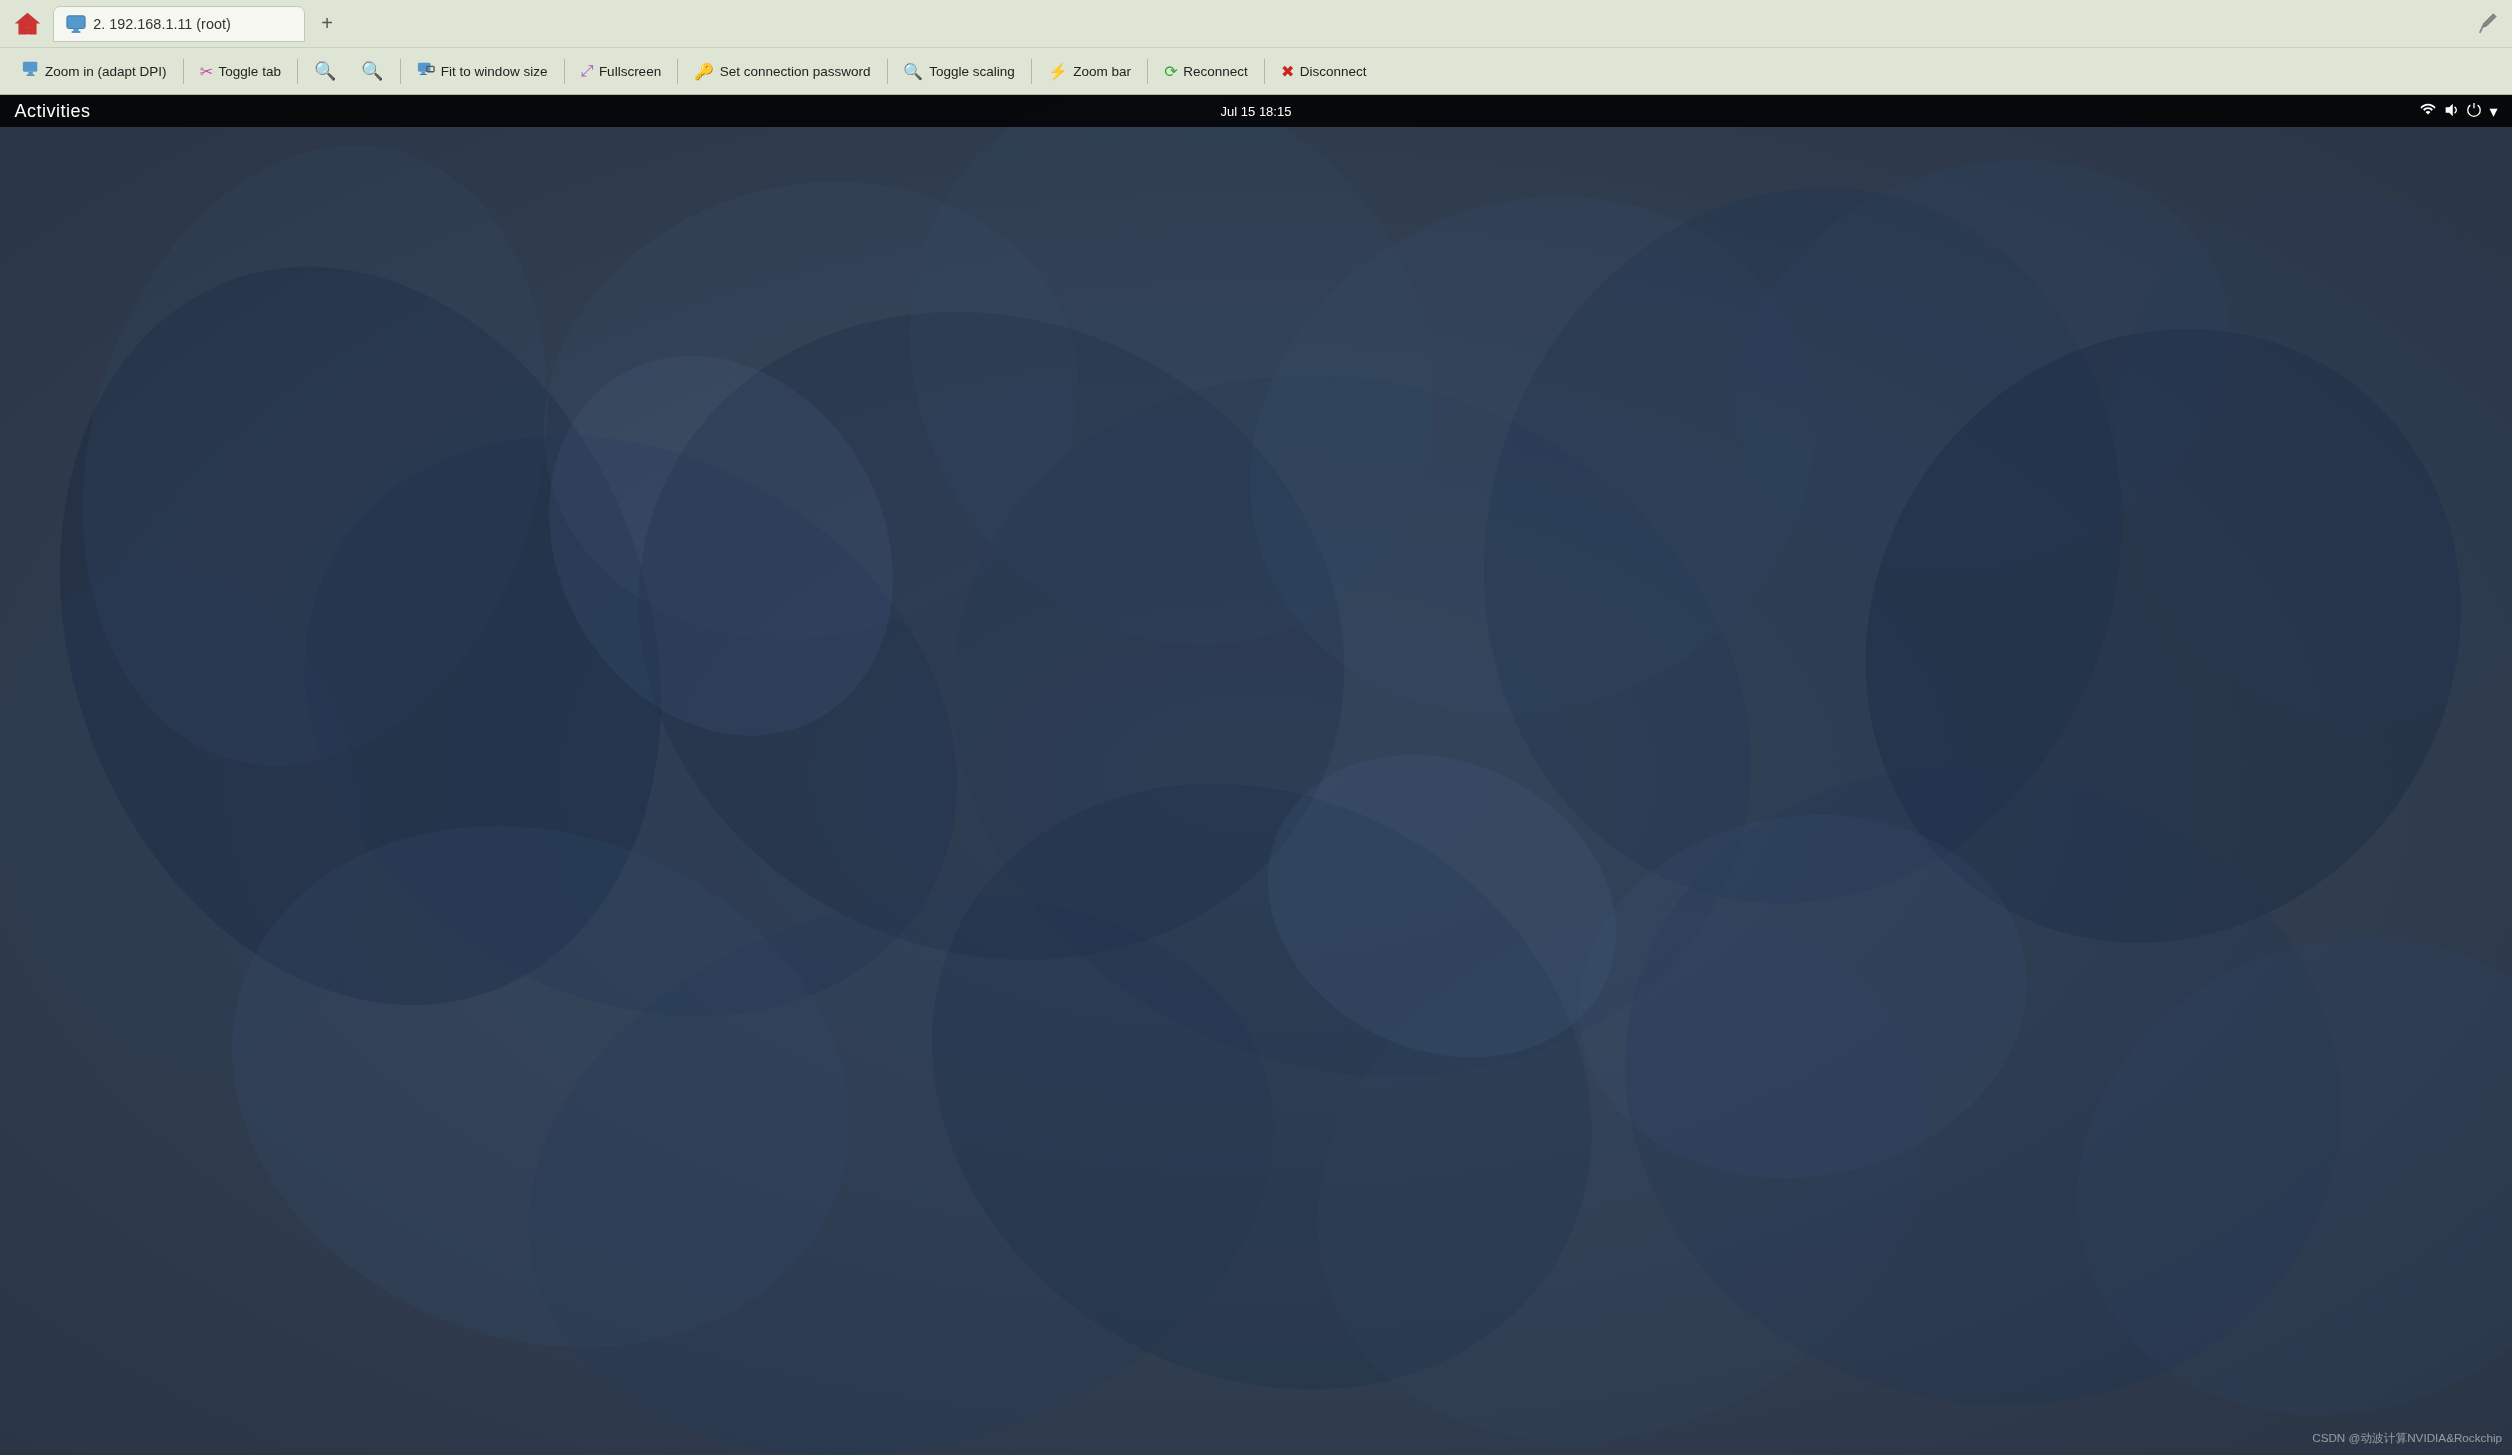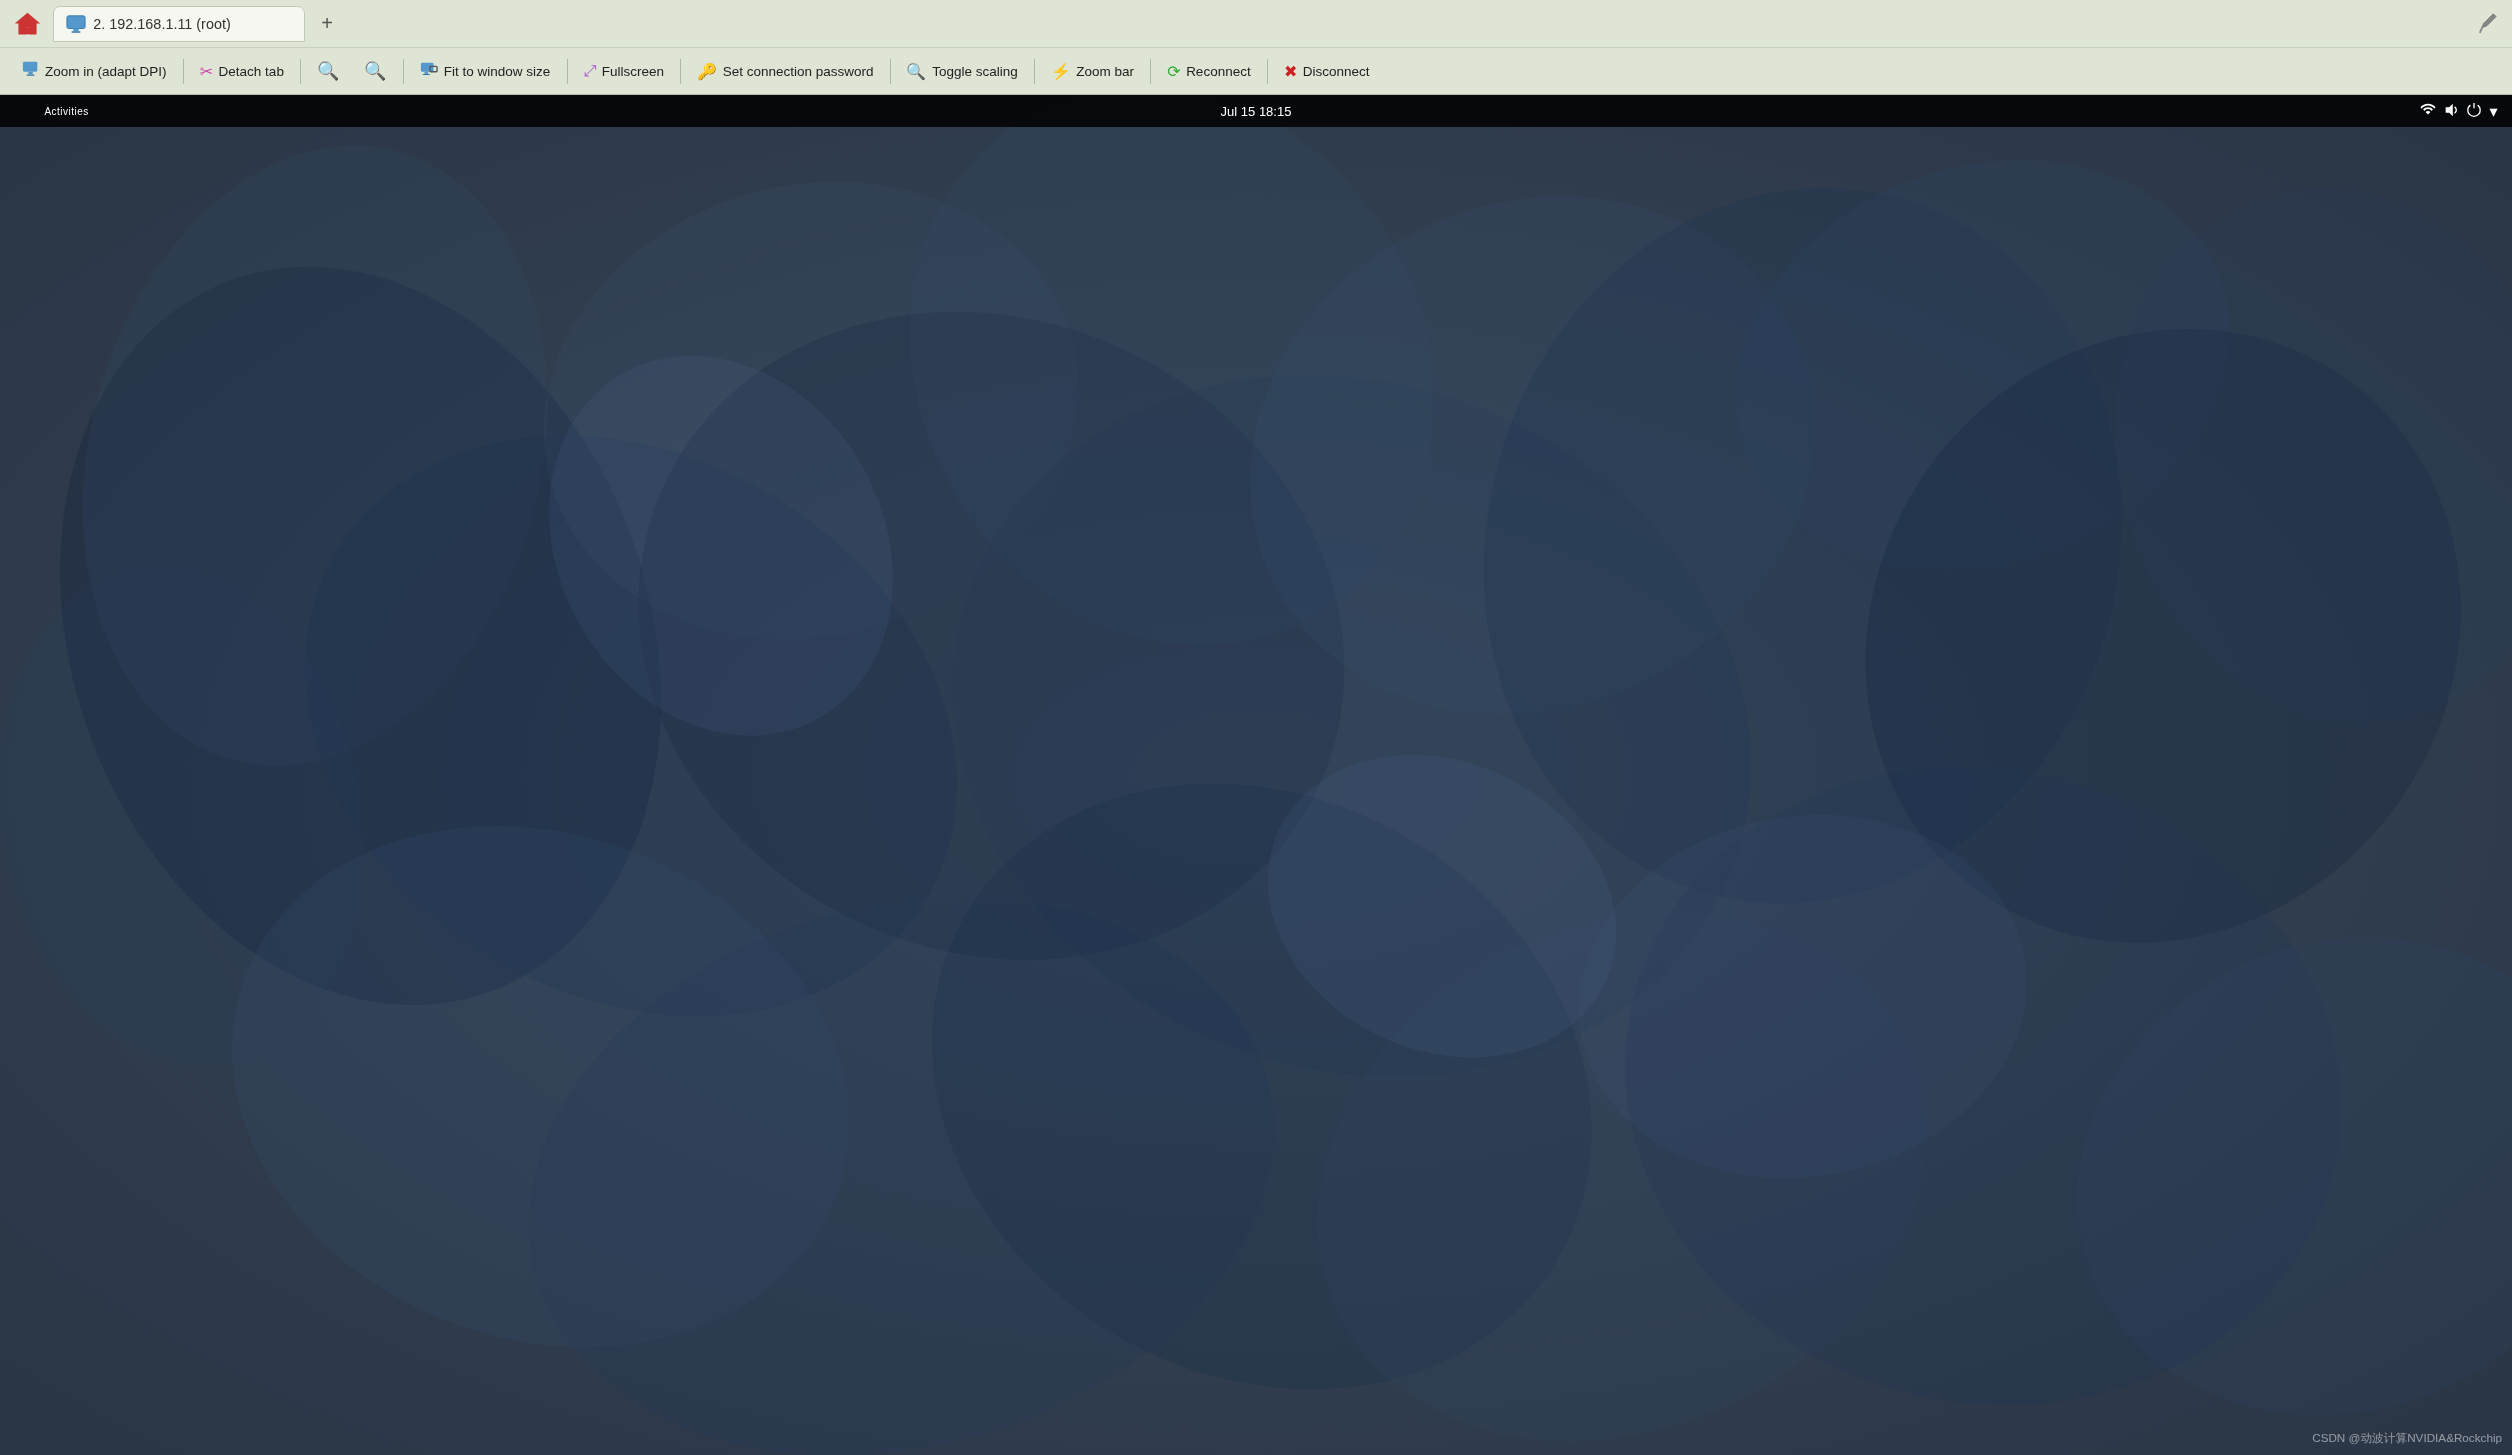--- a/index.html
+++ b/index.html
@@ -161,25 +161,24 @@
       align-items: center;
       padding: 0 14.4px;
       position: absolute;
       top: 0;
       left: 0;
       z-index: 10;
     }
 
     .gnome-activities {
       color: #fff;
-      font-size: 10px;
+      font-size: 18px;
       cursor: pointer;
       font-weight: 400;
       letter-spacing: 0.5px;
-      margin-left: 30px;
     }
 
     .gnome-clock {
       position: absolute;
       left: 50%;
       transform: translateX(-50%);
       color: #fff;
       font-size: 13px;
     }
 
@@ -274,21 +273,21 @@
           <rect x="5" y="16" width="9" height="1.5" rx="0.75" fill="#3377aa"></rect>
         </svg>
       </span>
       <span>Zoom in (adapt DPI)</span>
     </div>
 
     <div class="toolbar-separator"></div>
 
     <div class="toolbar-btn">
       <span class="toolbar-icon" style="color:#cc44aa; font-size:16px;">✂</span>
-      <span>Detach tab</span>
+      <span>Toggle tab</span>
     </div>
 
     <div class="toolbar-separator"></div>
 
     <div class="toolbar-btn">
       <span class="toolbar-icon" style="font-size:18px;">🔍</span>
     </div>
 
     <div class="toolbar-btn">
       <span class="toolbar-icon" style="font-size:18px;">🔍</span>

